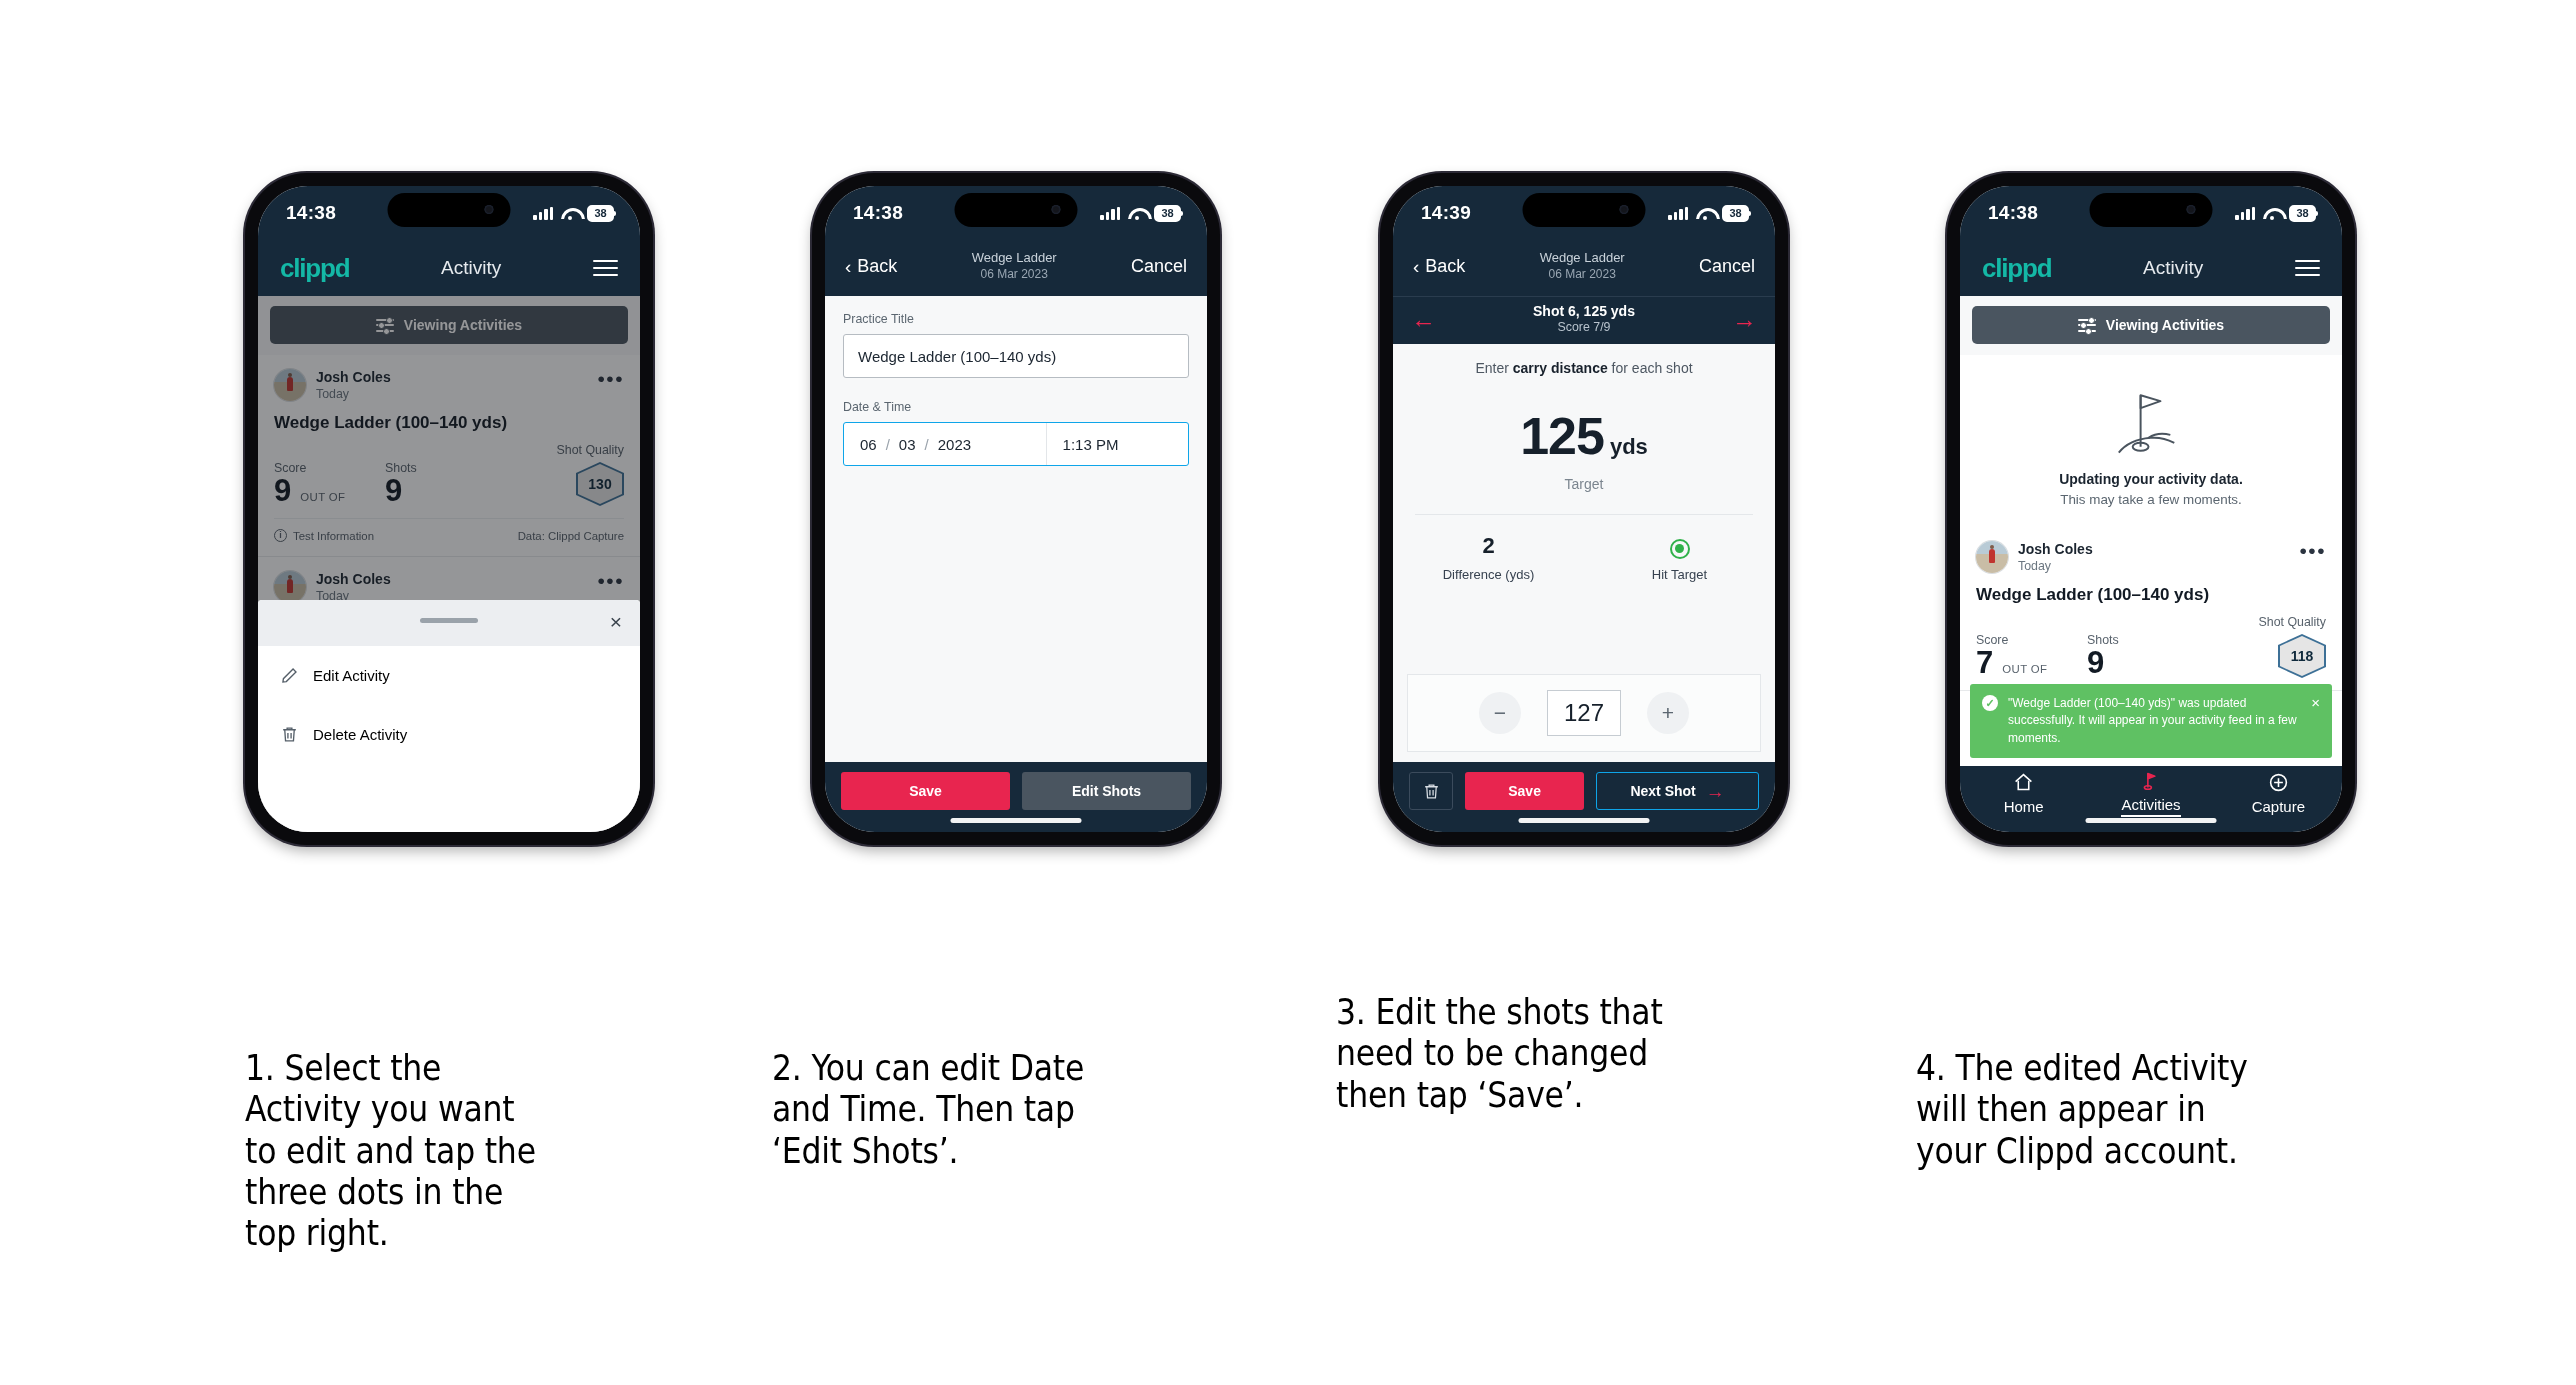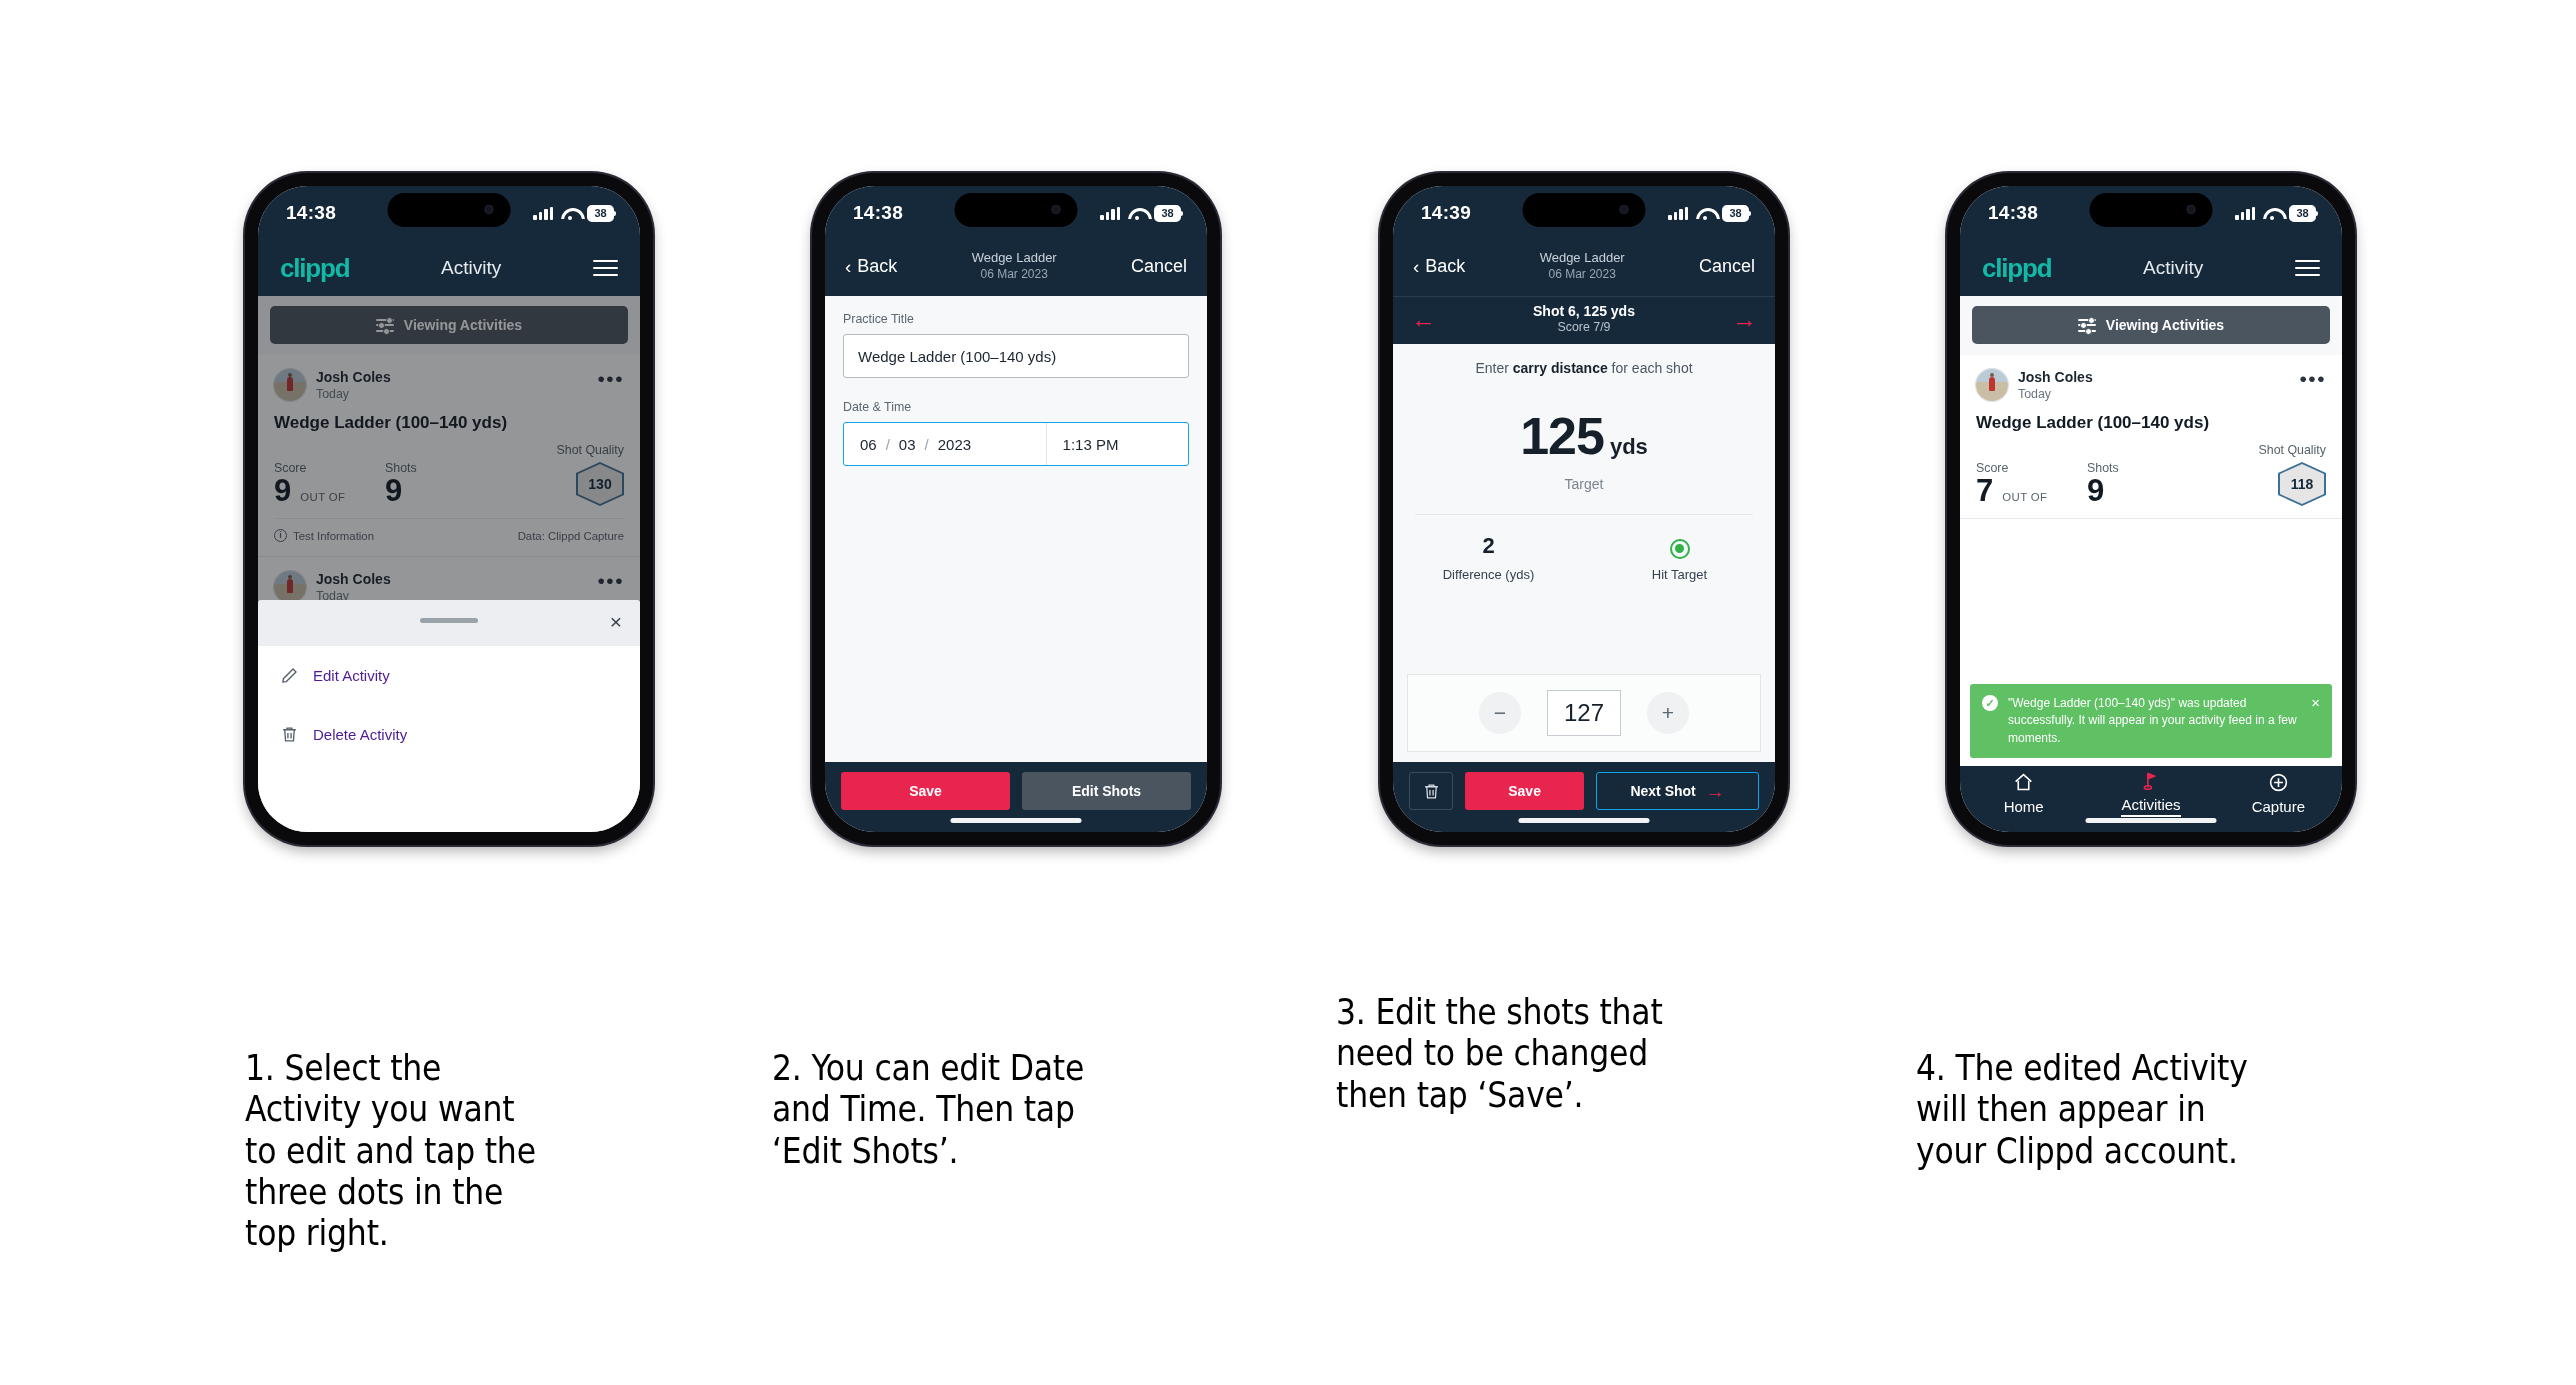--- a/index.html
+++ b/index.html
@@ -166,21 +166,21 @@
   
   .dim { position:absolute; inset:0; background: rgba(20,22,26,0.45); }
   .sheet {
     position:absolute; left:0; right:0; bottom:0; background:#fff;
     border-radius: 4px 4px 0 0; overflow:hidden;
   }
   .sheet-head { background:#eceef1; height: 46px; position:relative; }
   .grabber { position:absolute; left:50%; top:18px; transform:translateX(-50%);
     width:58px;height:5px;background:#9aa2aa;border-radius:3px;}
   .sheet-x { position:absolute; right:18px; top:11px; font-size:21px; color:#39424c; line-height:1;}
-  .sheet-item { display:flex; align-items:center; gap:14px; padding: 20px 22px; font-size:15px; color:#4c1d95;}
+  .sheet-item { display:flex; align-items:center; gap:14px; padding: 20px 22px; font-size:15px; color:#000000;}
   .ic { width:19px; height:19px; color:#555f69; display:block; }
 
   
   .form { background:#f7f8f9; padding: 16px 18px; flex:1 1 auto;}
   .f-label { font-size: 12.4px; color:#5b6670; margin-bottom: 8px; }
   .f-input {
     background:#fff; border:1px solid #b6bcc2; border-radius:3px;
     height: 44px; display:flex; align-items:center; padding: 0 14px;
     font-size: 15px; color:#1b2530;
   }
@@ -560,20 +560,31 @@
                 <i></i>
                 <i></i>
                 <b></b>
                 <b></b>
                 <b></b>
             </span>
             <span>Viewing Activities</span>
           </div>
         </div>
 
+        <div class="empty">
+          <svg width="109" height="78" viewBox="0 0 110 78" fill="none" stroke="#4a545e" stroke-width="2">
+            <path d="M44 66V14"></path>
+            <path d="M44 14l20 6-20 7z" stroke-linejoin="round"></path>
+            <ellipse cx="44" cy="66" rx="8" ry="4"></ellipse>
+            <path d="M22 72c8-10 20-14 32-15 10-1 18 2 24 5"></path>
+            <path d="M52 57c6-4 14-5 22-3"></path>
+          </svg>
+          <div class="t">Updating your activity data.</div>
+          <div class="s">This may take a few moments.</div>
+        </div>
 
         <div class="card">
           <div class="card-head">
             <div class="avatar"></div>
             <div class="who">
               <div class="n">Josh Coles</div>
               <div class="d">Today</div>
             </div>
             <div class="dots">•••</div>
           </div>

